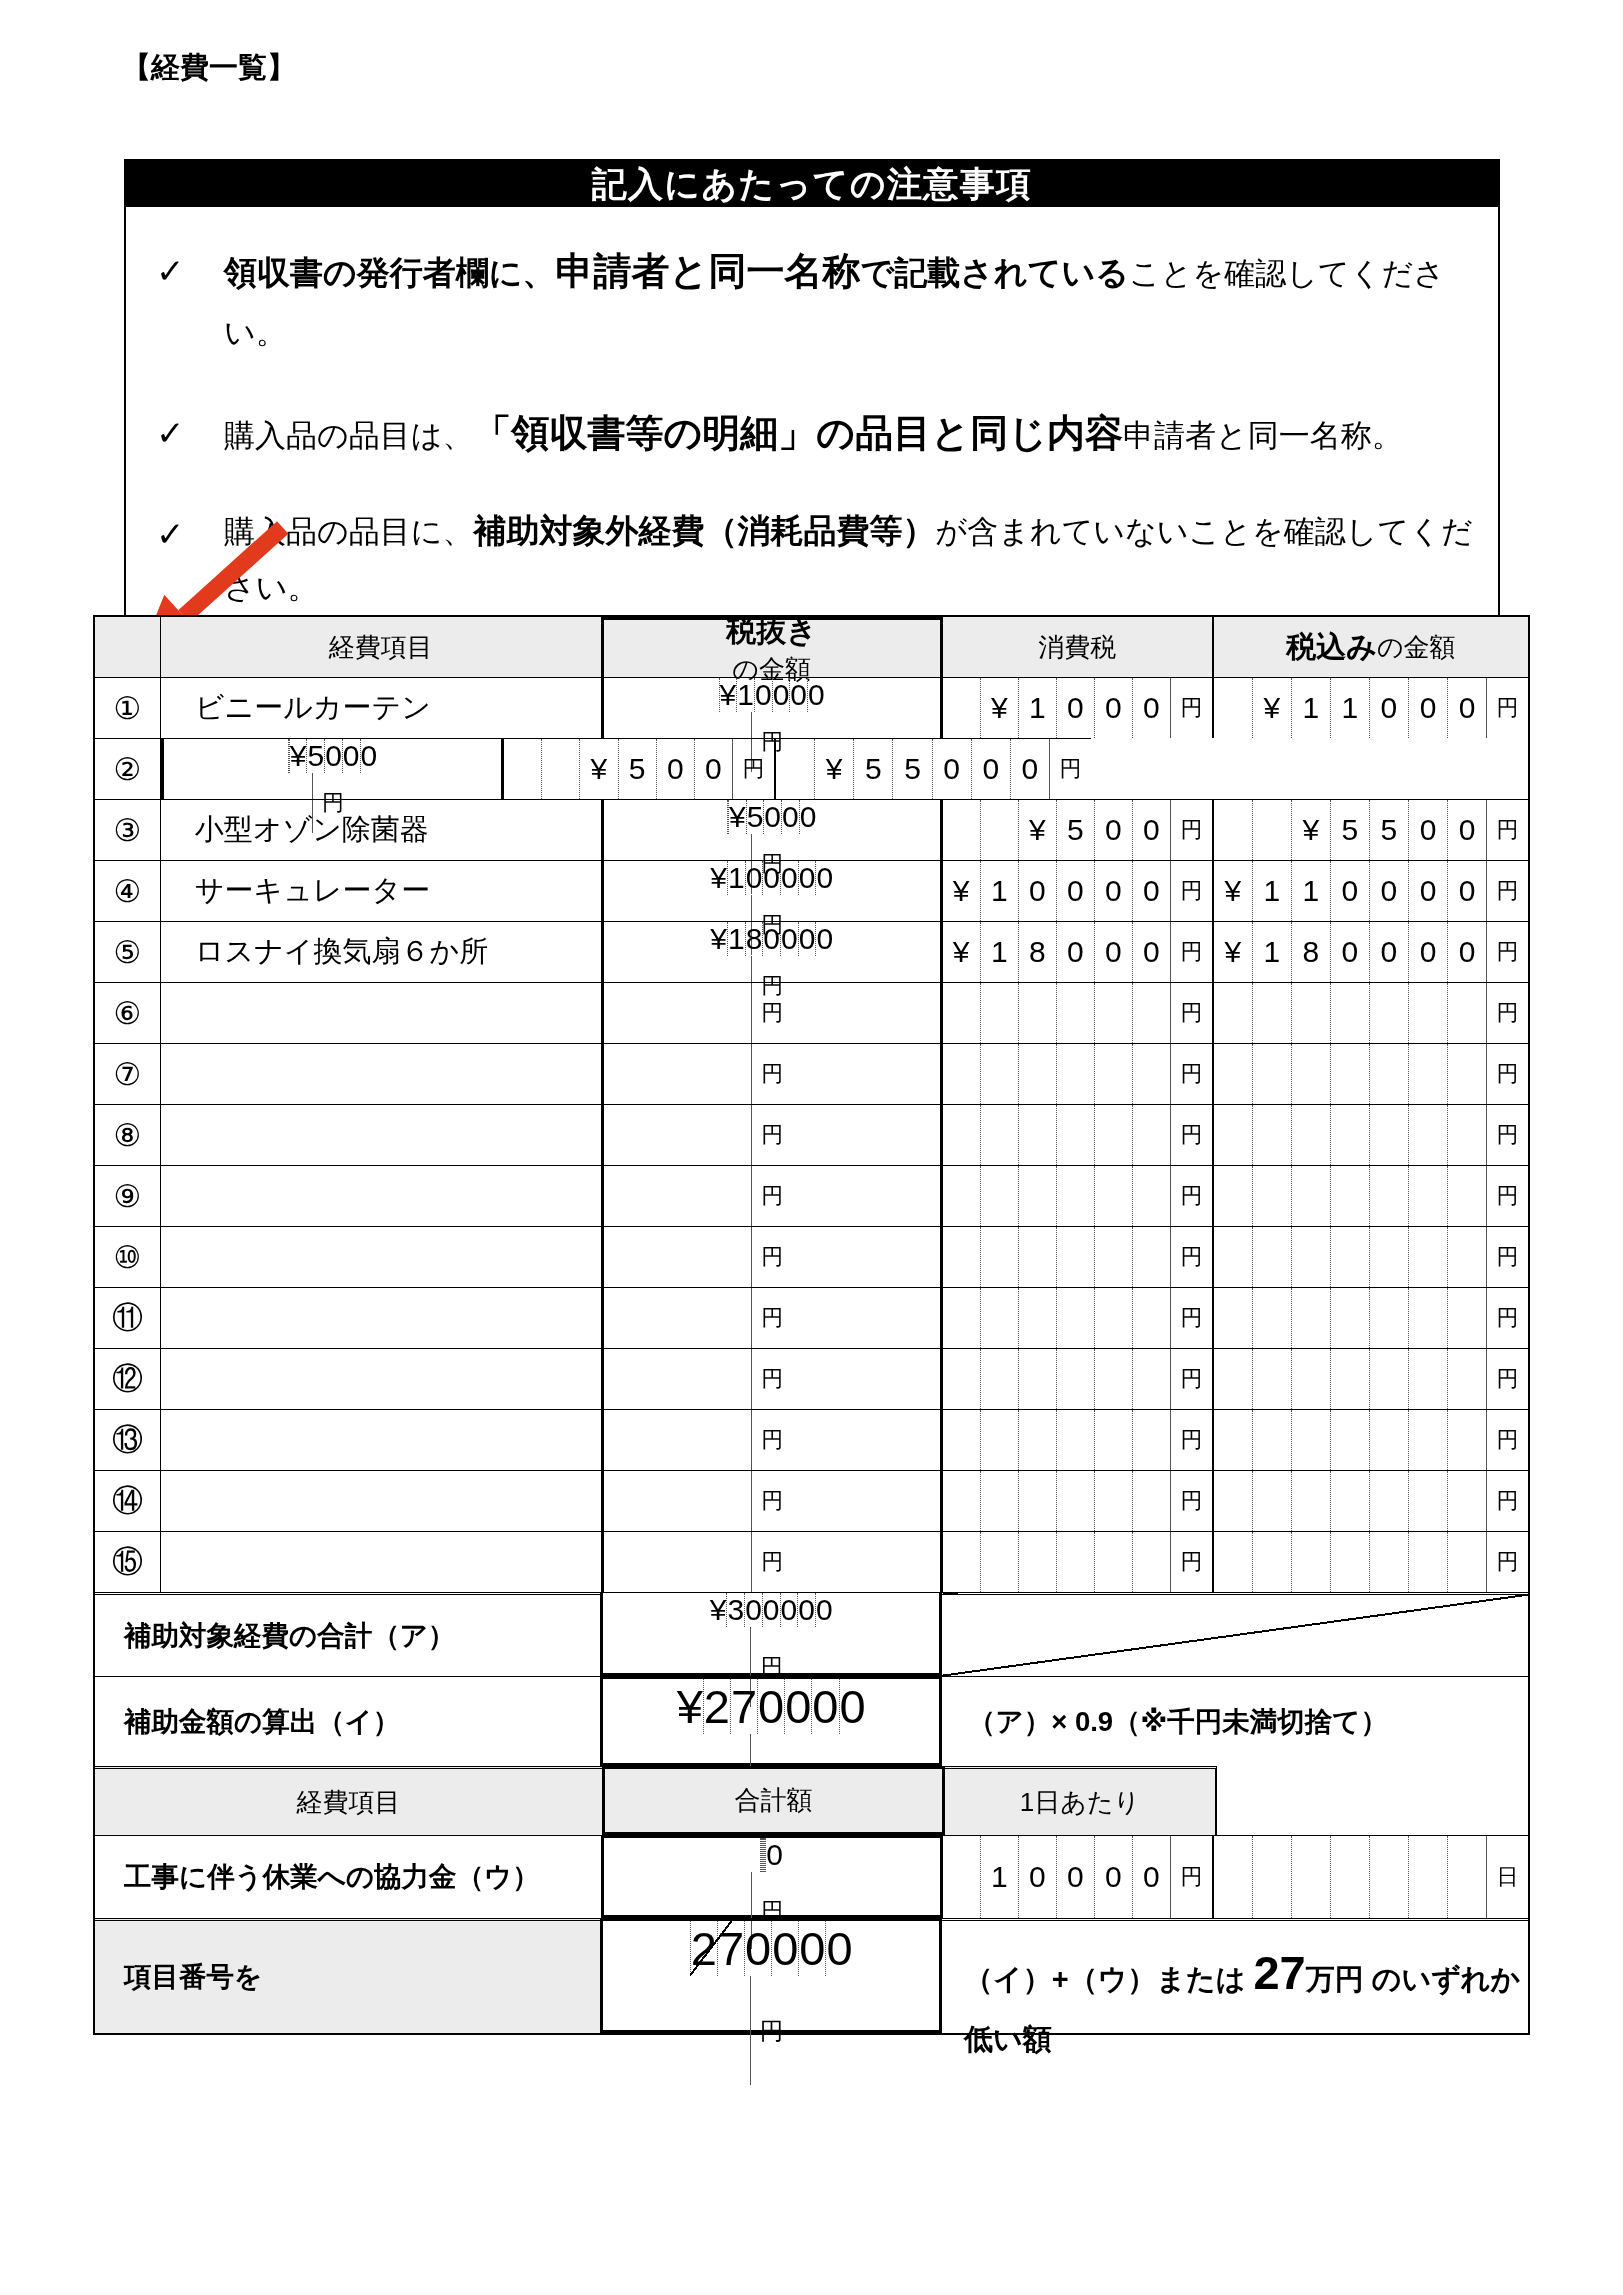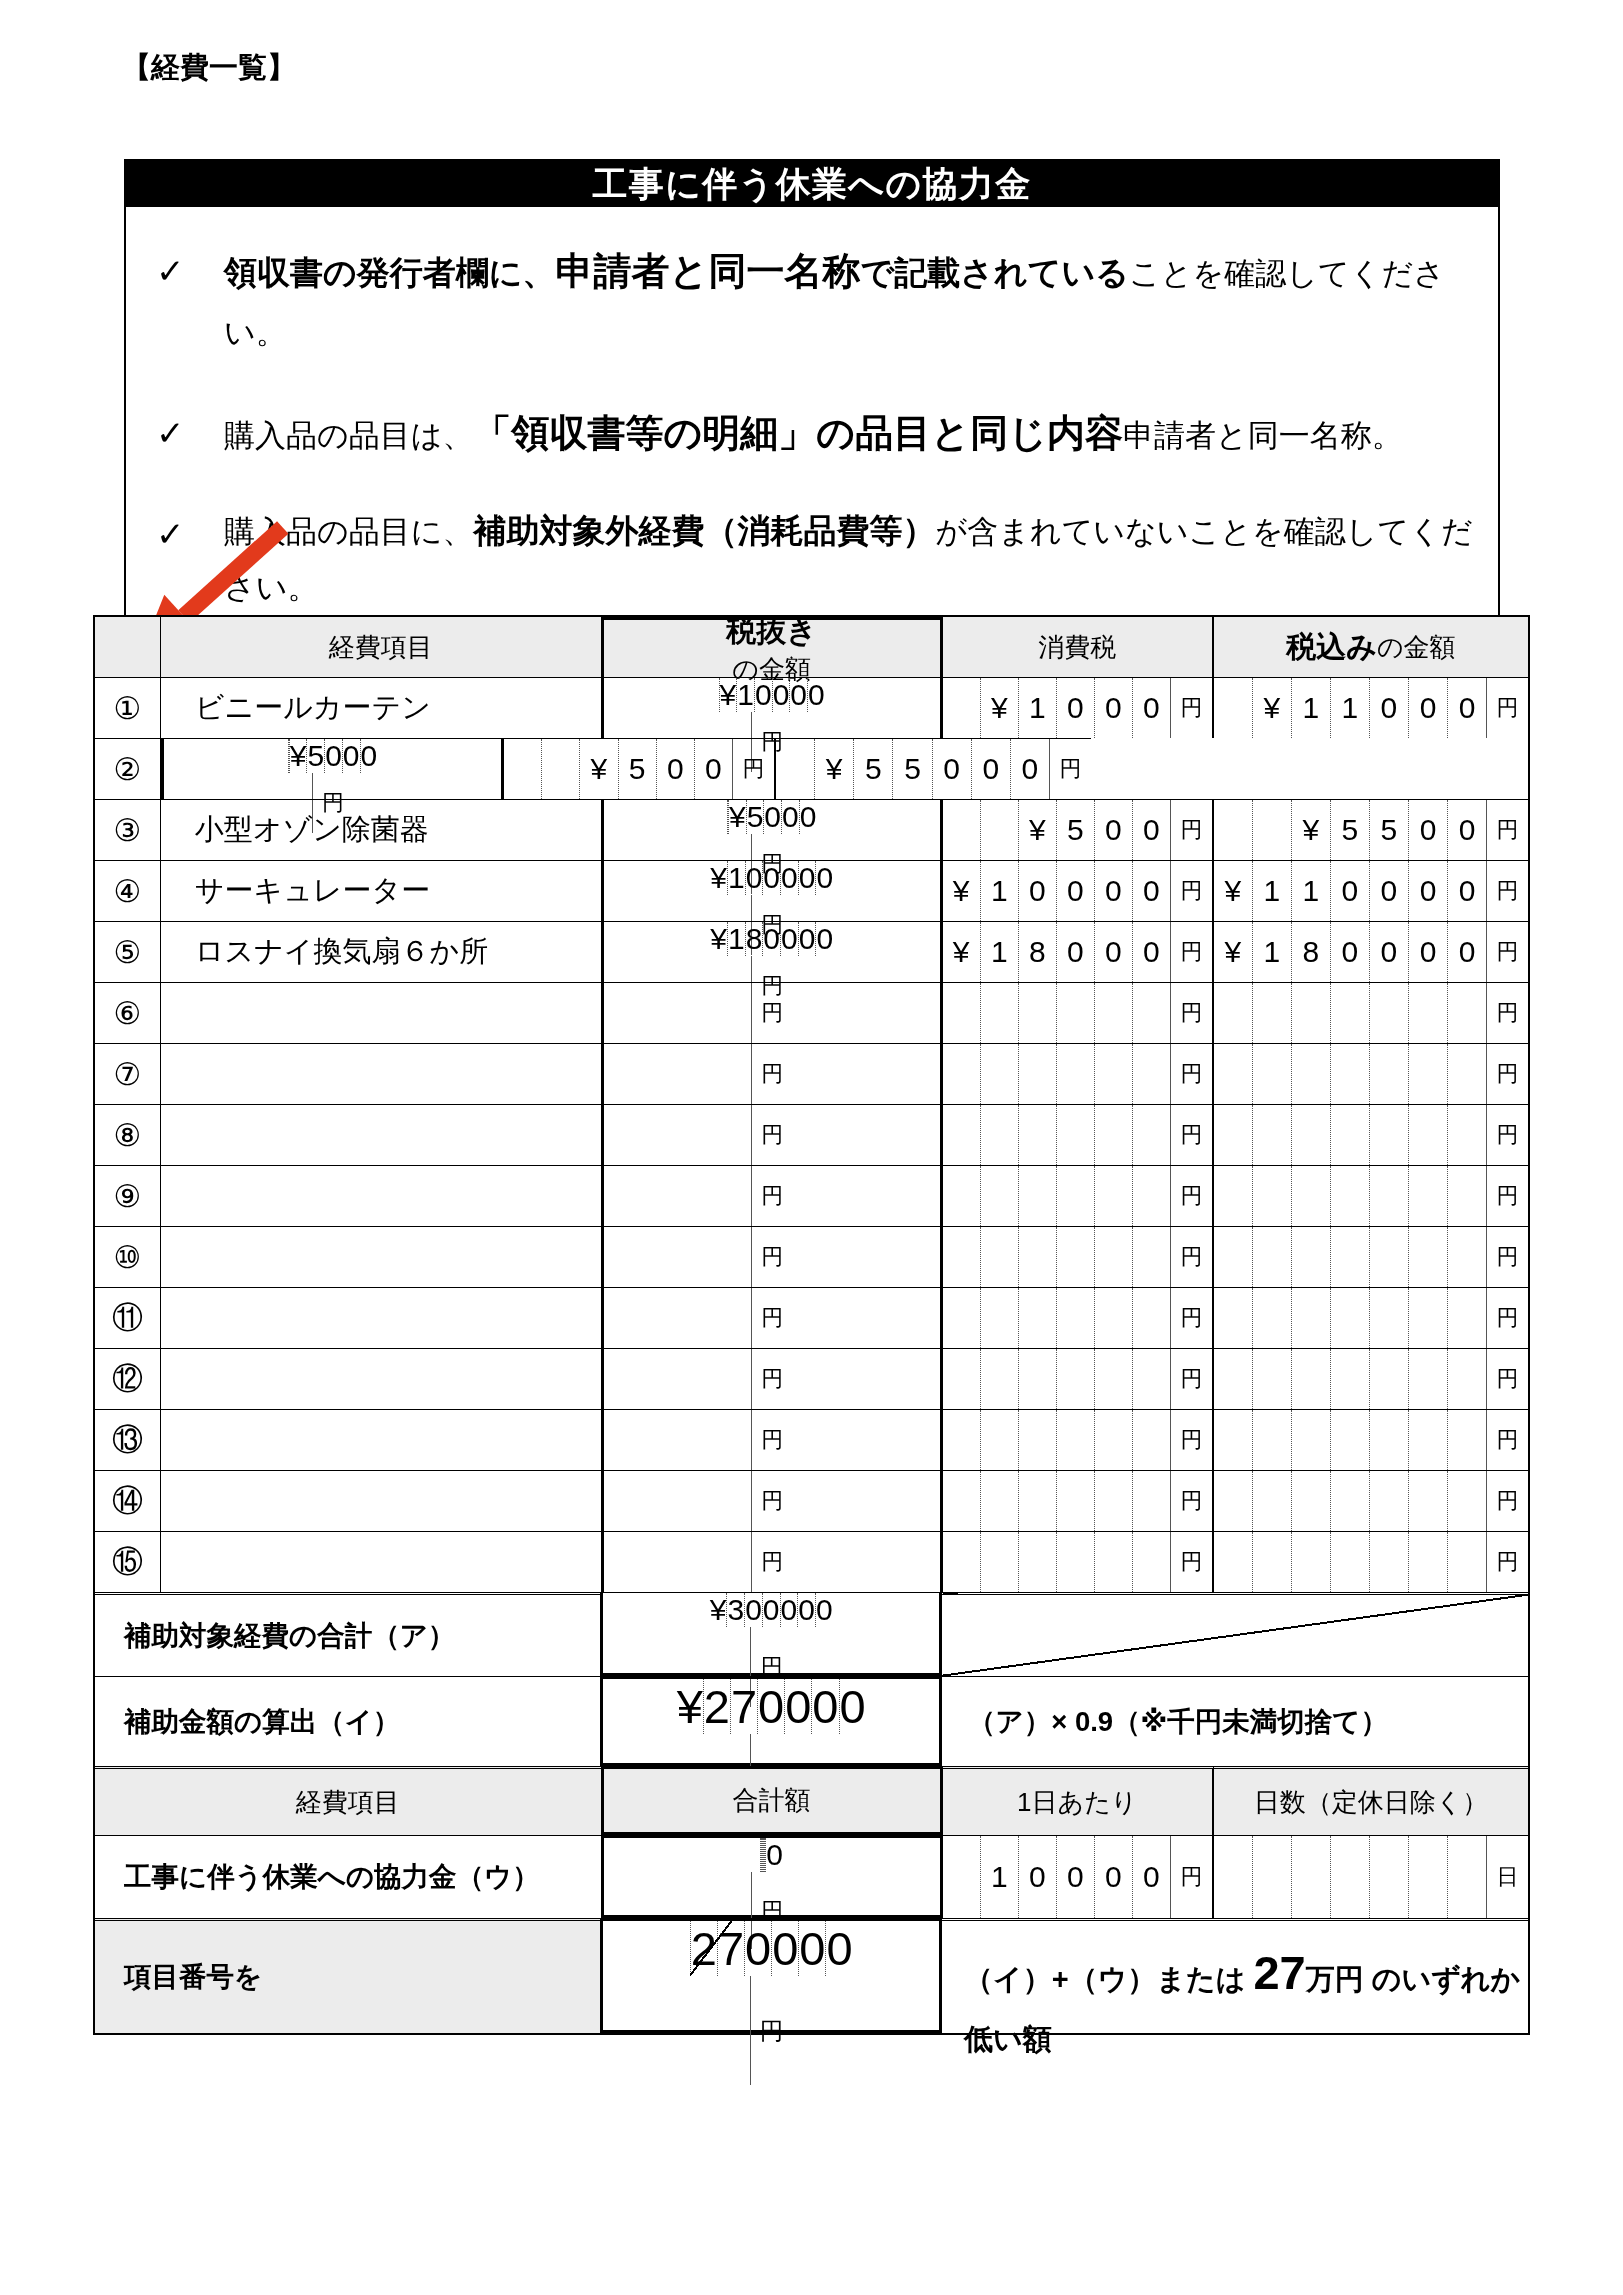--- a/index.html
+++ b/index.html
@@ -93,21 +93,21 @@
       #000 calc(50% + 0.7px),transparent calc(50% + 0.7px));}
 </style>
 </head>
 <body>
 
 <div class="page">
 
   <div class="page-label">【経費一覧】</div>
 
   <div class="notice-box">
-    <div class="notice-title">工事に伴う休業への協力金</div>
+    <div class="notice-title">記入にあたっての注意事項</div>
     <div class="notice-body" id="notice-list">
         <div class="notice-item">
           <span class="check">✓</span>
           <div class="notice-text"><span class="seg-b">領収書の発行者欄に、</span><span class="seg-bl">申請者と同一名称</span><span class="seg-b">で記載されている</span><span class="seg-n">ことを確認してください。</span></div>
         </div>
         <div class="notice-item">
           <span class="check">✓</span>
           <div class="notice-text"><span class="seg-n">購入品の品目は、</span><span class="seg-bl">「領収書等の明細」の品目と同じ内容</span><span class="seg-n">申請者と同一名称。</span></div>
         </div>
         <div class="notice-item">
@@ -760,21 +760,20 @@
           </div>
         <div class="unit">円</div>
       </div>
       <div class="c c-note">（ア）× 0.9（※千円未満切捨て）</div>
     </div>
 
     <div class="srow thead2">
       <div class="c c-label gray center hd" style="font-weight:normal">経費項目</div>
       <div class="c c-z gray center hd">合計額</div>
       <div class="c c-t2 gray">1日あたり</div>
-      <div class="c c-k2 gray">日数（定休日除く）</div>
     </div>
 
     <div class="srow row-c">
       <div class="c c-label">工事に伴う休業への協力金（ウ）</div>
       <div class="c c-z">
         <div class="digits">
             <div class="dcell"></div>
             <div class="dcell"></div>
             <div class="dcell"></div>
             <div class="dcell"></div>

